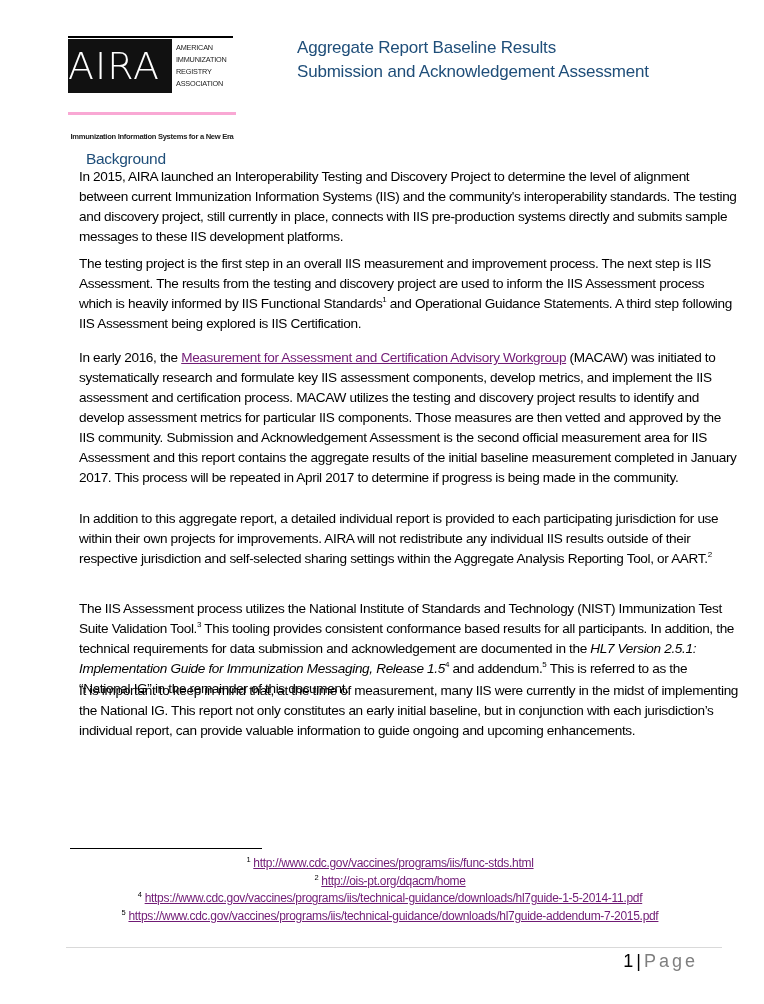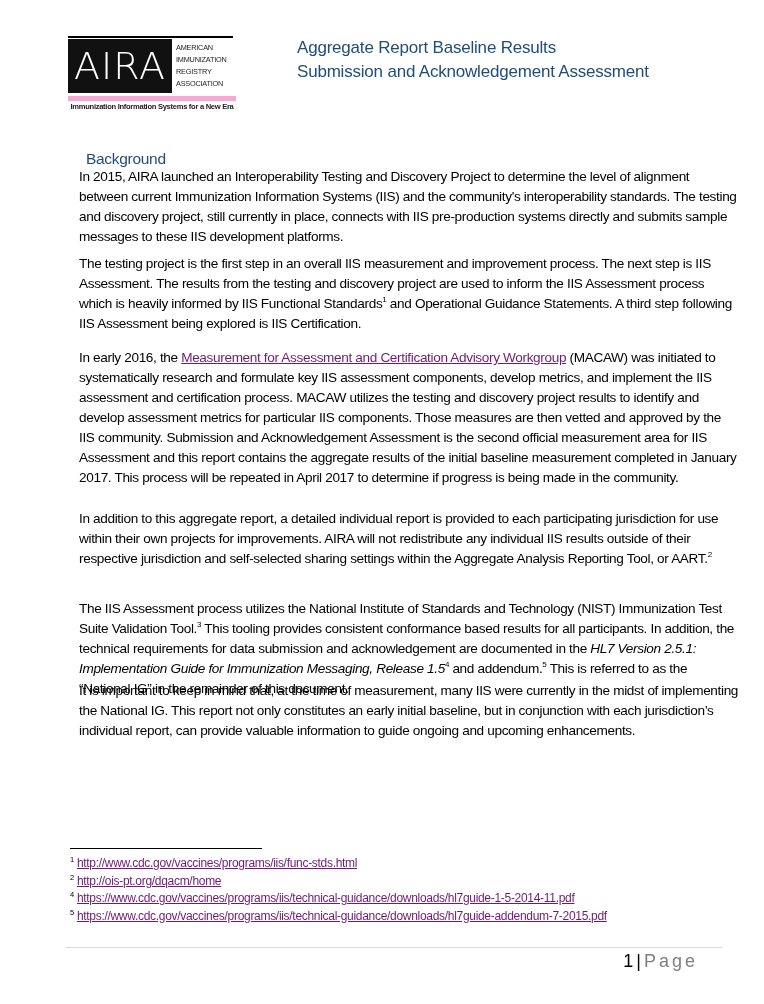--- a/index.html
+++ b/index.html
@@ -6,45 +6,45 @@
     body { width: 764px; height: 1004px; position: relative; overflow: hidden;
            font-family: "Liberation Sans", sans-serif; color: #000; }
     .page { position: absolute; left: 0; top: 0; width: 764px; height: 1004px; }
 
     
     .logo { position: absolute; left: 68px; top: 36px; width: 170px; height: 70px; }
     .logo-topline { position: absolute; left: 0; top: 0; width: 165px; height: 2px; background: #000; }
     .logo-box { position: absolute; left: 0; top: 3px; width: 104px; height: 54px; background: #111; }
     .logo-aira { position: absolute; left: 0; top: 3px; width: 104px; height: 56px; color: #fff;
                  font-family: "DejaVu Sans", sans-serif; font-size: 38px; font-weight: 300;
-                 line-height: 54px; text-align: center; letter-spacing: 1px; }
+                 line-height: 54px; letter-spacing: 1px; }
     .logo-words { position: absolute; left: 108px; top: 6px; font-size: 7.3px; line-height: 12px;
                   color: #222; text-transform: uppercase; letter-spacing: -0.2px; }
-    .logo-tagline { position: absolute; left: 0; top: 60px; width: 168px; font-size: 7.6px;
+    .logo-tagline { position: absolute; left: 0; top: 76px; width: 168px; font-size: 7.6px;
                     font-weight: bold; color: #222; text-align: center; letter-spacing: -0.3px;
-                    border-top: 5px solid #f9a8d4; padding-top: 1px; }
+                    border-top: 3px solid #f9a8d4; padding-top: 17px; }
 
     
     .title { position: absolute; left: 297px; top: 36px; color: #1F4E79;
              font-size: 17px; line-height: 24px; letter-spacing: -0.2px; }
     .title div { white-space: nowrap; }
 
     
     .heading { position: absolute; left: 70px; top: 134px; color: #1F4E79; font-size: 15.5px;
                font-weight: normal; letter-spacing: -0.3px; margin: 16px; }
     .para { position: absolute; left: 70px; width: 660px; font-size: 13.6px; line-height: 20px;
             letter-spacing: -0.35px; margin: 9px; }
     .para sup, .fn sup { font-size: 8px; line-height: 0; vertical-align: super; }
     a.link { color: #701a75; text-decoration: underline; }
     em { font-style: italic; }
 
     
     .fn-rule { position: absolute; left: 70px; top: 848px; width: 192px; height: 1px; background: #000; }
     .footnotes { position: absolute; left: 70px; top: 855px; width: 640px; font-size: 12px;
-                 line-height: 17.5px; letter-spacing: -0.3px; }
+                 line-height: 17.5px; letter-spacing: -0.3px; text-align: center; }
     .fn { white-space: nowrap; }
     .fn sup { font-size: 7.5px; margin-right: 3px; }
 
     
     .footer-rule { position: absolute; left: 66px; top: 947px; width: 656px; height: 1px; background: #d9d9d9; }
     .pageno { position: absolute; right: 66px; top: 951px; font-size: 18px; }
     .pageno .num { color: #000; }
     .pageno .sep { color: #000; margin: 0 3px; }
     .pageno .word { color: #7f7f7f; letter-spacing: 3px; }
   </style>

